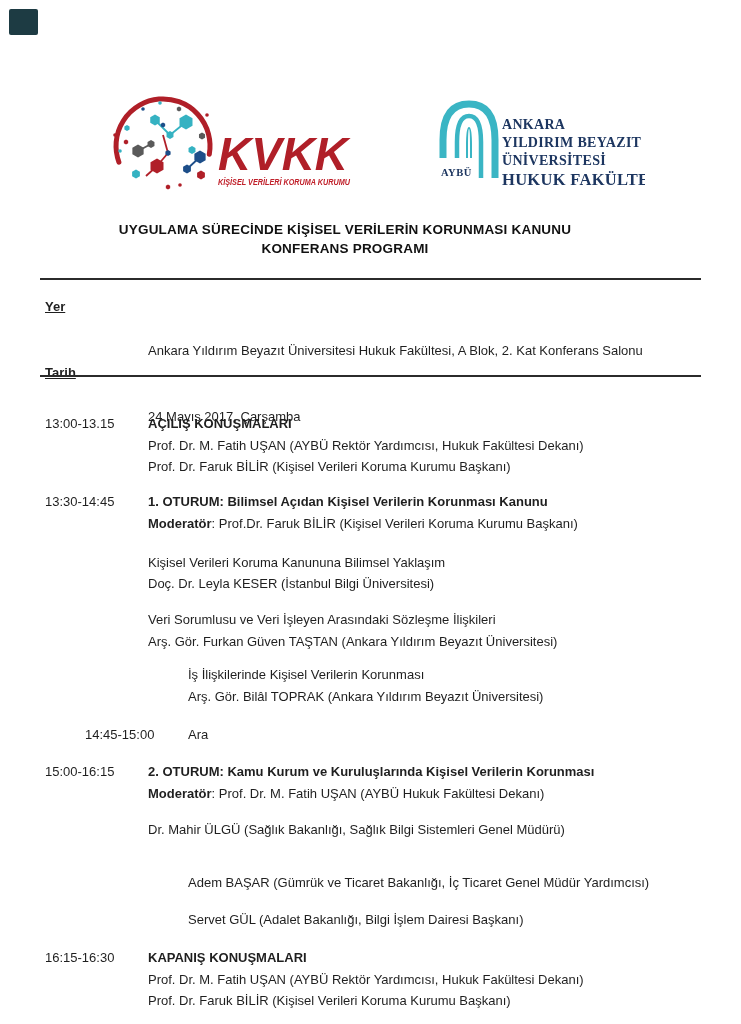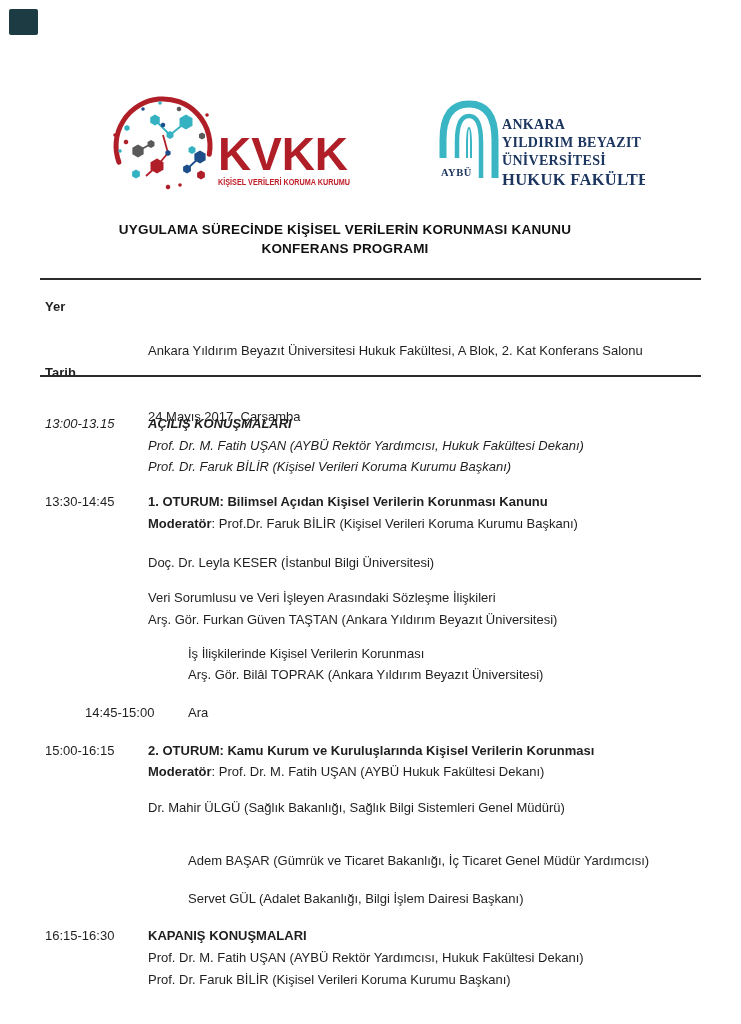--- a/index.html
+++ b/index.html
@@ -6,48 +6,48 @@
   body {
     width:741px; height:1024px; position:relative;
     background:#ffffff; color:#1f1f1f;
     font-family:"Liberation Sans", sans-serif;
     overflow:hidden;
   }
   .corner-mark {
     position:absolute; left:9px; top:9px; width:29px; height:26px;
     background:#1d3b43; border-radius:2px;
   }
-  .kvkk-logo { position:absolute; left:110px; top:95px; }
+  .kvkk-logo { position:absolute; left:110px; top:95px;font-style:italic; }
   .aybu-logo { position:absolute; left:437px; top:96px; }
   .doc-title {
     position:absolute; top:220px; left:0; width:690px;
     text-align:center; font-weight:bold; font-size:13.5px;
     line-height:19px; letter-spacing:0.2px; color:#111;
   }
   .rule {
     position:absolute; left:40px; width:661px; height:2px; background:#2b2b2b;
   }
   .rule-1 { top:278px; }
   .rule-2 { top:375px; }
   .info {
     position:absolute; top:296px; left:45px; width:660px;
     font-size:13px; line-height:21.7px;
   }
   .info .row { display:flex; }
-  .label-col { width:103px; flex:none; font-weight:bold; }
+  .label-col { width:103px; flex:none; font-weight:bold;text-decoration:underline; }
   .value-col { flex:1;margin-top:44px; }
   .schedule {
     position:absolute; top:413px; left:45px; width:665px;
     font-size:13px; line-height:21.7px;
   }
   .srow { display:flex; }
   .time { width:103px; flex:none; }
   .content { flex:1; }
   .b { font-weight:bold; }
-  .mb13 { margin-bottom:13px;font-style:italic; } .mb17 { margin-bottom:17px; }
+  .mb13 { margin-bottom:13px; } .mb17 { margin-bottom:17px; }
   .mb14 { margin-bottom:14px; } .mb12 { margin-bottom:12px;align-items:flex-end; }
   .mb16 { margin-bottom:16px;margin-left:40px; } .mb21 { margin-bottom:31px; }
 </style>
 </head>
 <body>
 
 <div class="corner-mark"></div>
 
 <div class="kvkk-logo">
   <svg width="245" height="102" viewBox="0 0 245 102" xmlns="http://www.w3.org/2000/svg">
@@ -152,20 +152,21 @@
     <div class="time">13:30-14:45</div>
     <div class="content">
       <div class="b">1. OTURUM: Bilimsel Açıdan Kişisel Verilerin Korunması Kanunu</div>
       <div><span class="b">Moderatör</span><span>: Prof.Dr. Faruk BİLİR (Kişisel Verileri Koruma Kurumu Başkanı)</span></div>
     </div>
   </div>
 
   <div class="srow mb14">
     <div class="time"></div>
     <div class="content">
+      <div>Kişisel Verileri Koruma Kanununa Bilimsel Yaklaşım</div>
       <div>Doç. Dr. Leyla KESER (İstanbul Bilgi Üniversitesi)</div>
     </div>
   </div>
 
   <div class="srow mb12">
     <div class="time"></div>
     <div class="content">
       <div>Veri Sorumlusu ve Veri İşleyen Arasındaki Sözleşme İlişkileri</div>
       <div>Arş. Gör. Furkan Güven TAŞTAN (Ankara Yıldırım Beyazıt Üniversitesi)</div>
     </div>

